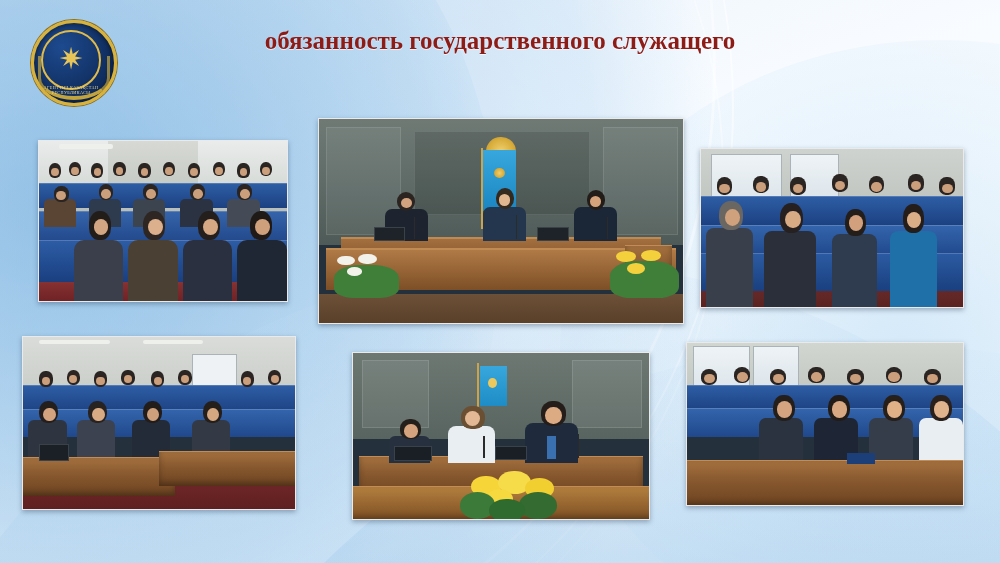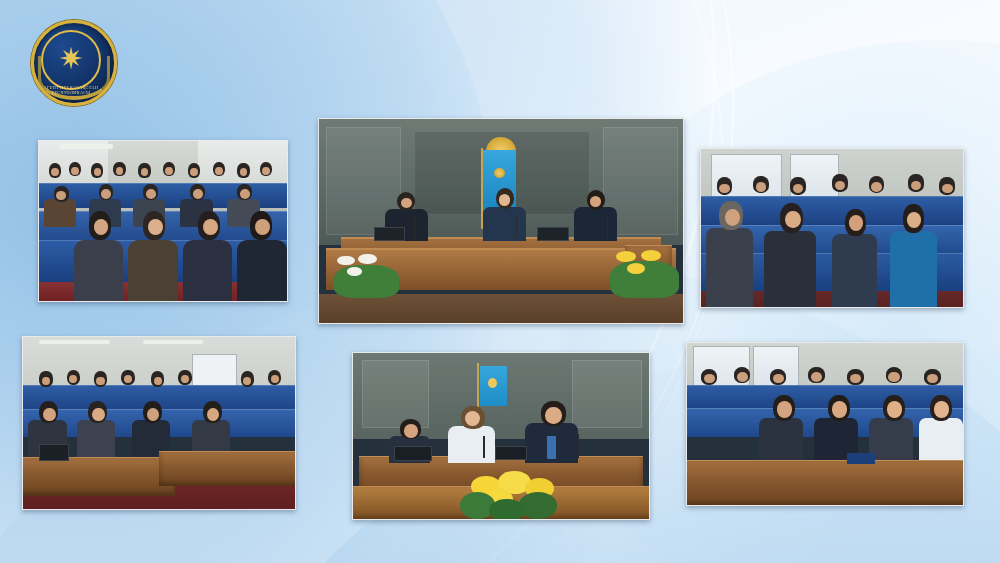--- a/index.html
+++ b/index.html
@@ -279,20 +279,21 @@
     <div class="ring-outer"></div>
     <div class="ring-inner"></div>
     <div class="wreath"></div>
     <div class="star">✷</div>
     <div class="emblem-text">
       <span>Агенттігі Қазақстан Республикасы</span>
     </div>
   </div>
 
   <div class="title">
+    <span class="line">обязанность государственного служащего</span>
   </div>
 
   <div class="photo" id="photo1">
     <div class="ph-inner">
       <div class="wall"></div>
       <div class="winpanel" style="left:0; width:28%;"></div>
       <div class="winpanel" style="left:64%; width:36%;"></div>
       <div class="ceiling-light" style="left:8%; top:2%; width:22%; height:5px;"></div>
       <div class="floor"></div>
 

